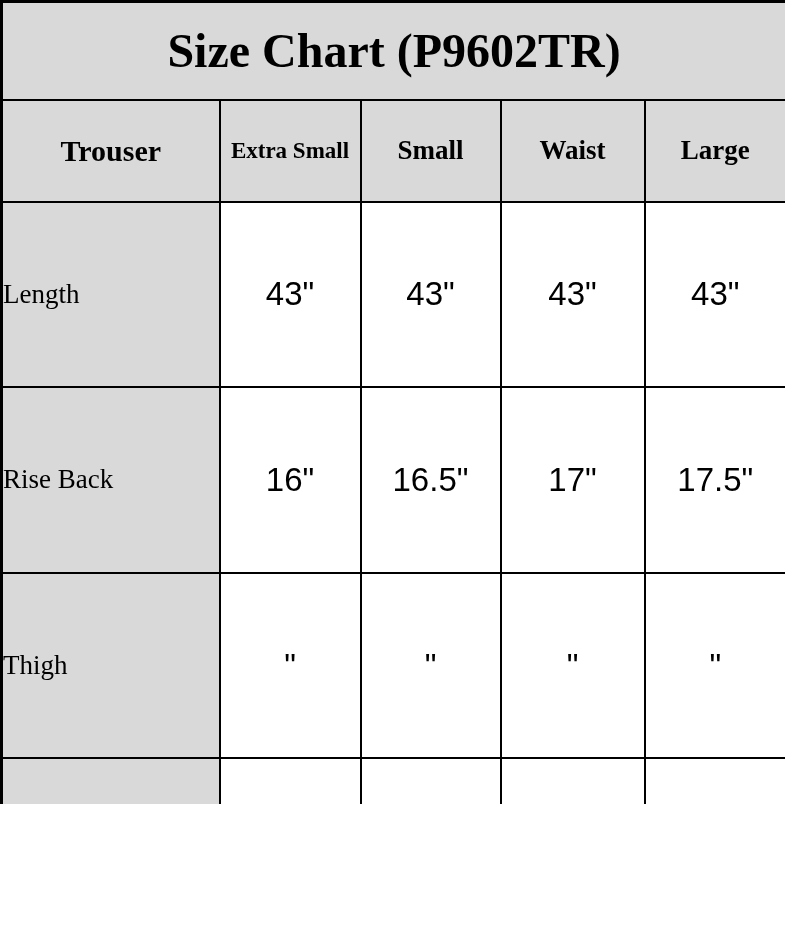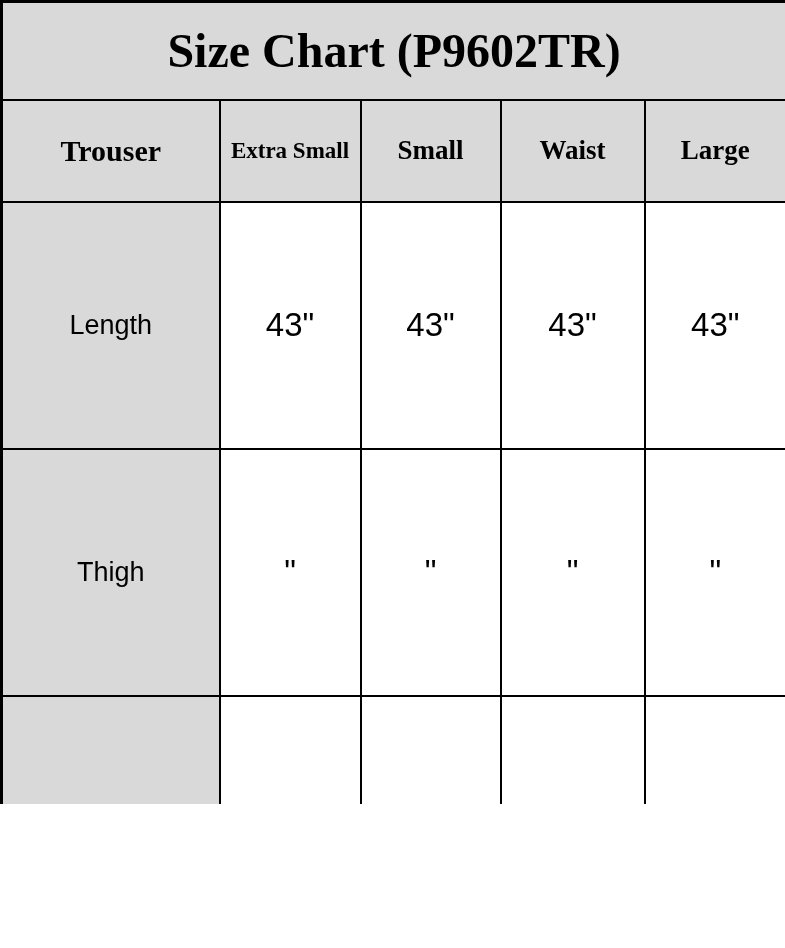--- a/index.html
+++ b/index.html
@@ -47,24 +47,24 @@
     font-size: 27px;
   }
   tr.header-row th.corner {
     font-size: 30px;
   }
   tr.header-row th.xs {
     font-size: 23px;
   }
   td.row-label {
     background: #d9d9d9;
-    text-align: center;
+    text-align: left;
     vertical-align: middle;
     padding-left: 9px;
-    font-family: Liberation Sans, sans-serif;
+    font-family: Liberation Serif, serif;
     font-weight: normal;
     font-size: 27px;
   }
   td.value {
     background: #ffffff;
     text-align: center;
     vertical-align: middle;
     font-family: "Liberation Sans", "DejaVu Sans", sans-serif;
     font-weight: normal;
     font-size: 33px;
@@ -98,20 +98,27 @@
 
     <tr>
       <td class="row-label">Length</td>
       <td class="value">43"</td>
       <td class="value">43"</td>
       <td class="value">43"</td>
       <td class="value">43"</td>
     </tr>
 
 
+    <tr>
+      <td class="row-label">Rise Back</td>
+      <td class="value">16"</td>
+      <td class="value">16.5"</td>
+      <td class="value">17"</td>
+      <td class="value">17.5"</td>
+    </tr>
 
 
     <tr>
       <td class="row-label">Thigh</td>
       <td class="value">"</td>
       <td class="value">"</td>
       <td class="value">"</td>
       <td class="value">"</td>
     </tr>
 

